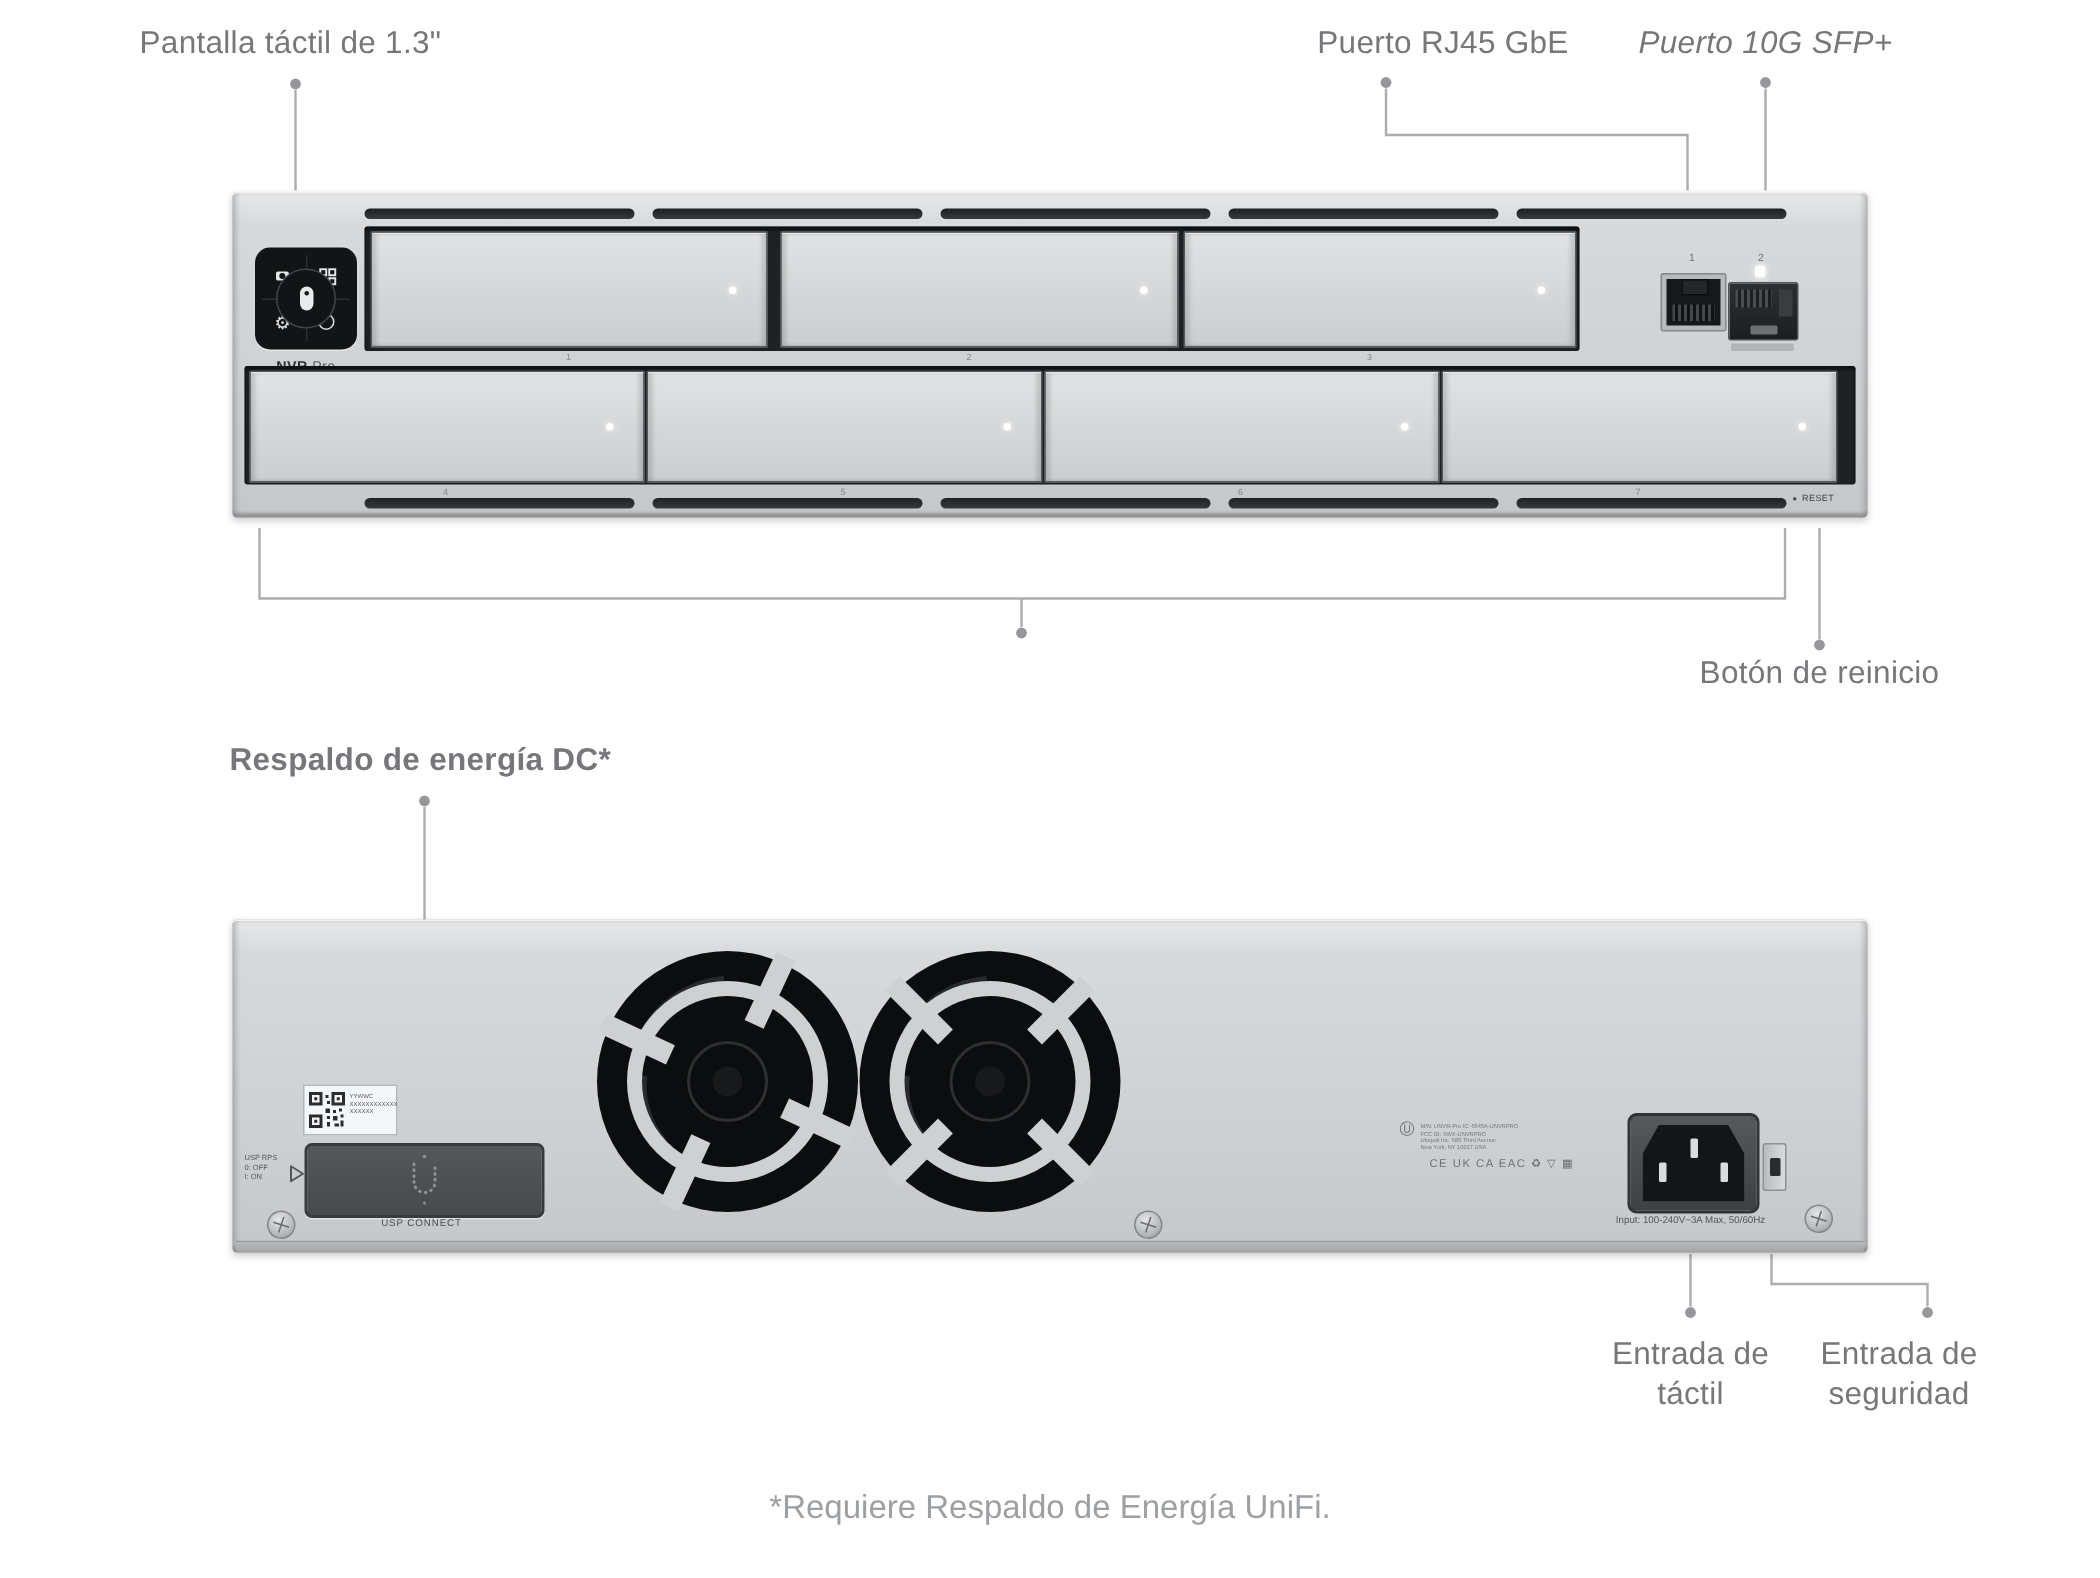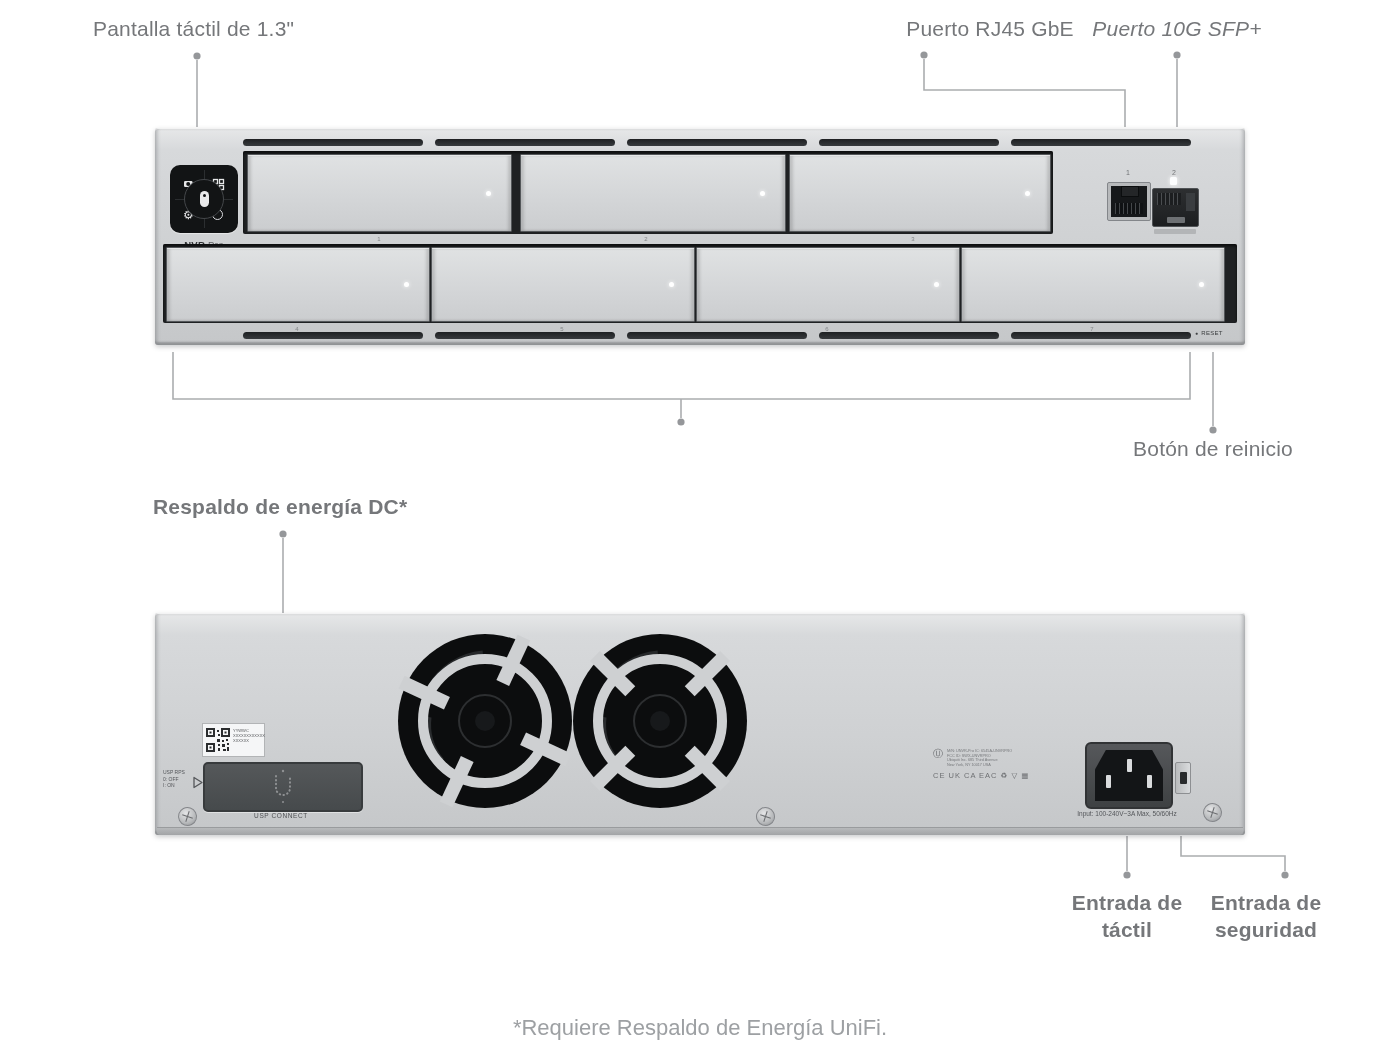--- a/index.html
+++ b/index.html
@@ -3,23 +3,23 @@
 <meta charset="utf-8">
 <style>
   html,body{margin:0;padding:0;background:#ffffff;}
   .stage{position:relative;width:1400px;height:1052px;background:#ffffff;overflow:hidden;
          font-family:"Liberation Sans",sans-serif;}
   .abs{position:absolute;}
 
   
   .lbl{position:absolute;font-size:21px;color:#75777a;white-space:nowrap;letter-spacing:.2px;}
   .lbl.ctr{transform:translateX(-50%);text-align:center;}
-  .lbl .ln{display:block;line-height:27px;font-weight:bold;}
+  .lbl .ln{display:block;line-height:27px;}
   .footnote{position:absolute;left:700px;top:992px;transform:translateX(-50%);
-            font-size:22px;color:#9da0a3;white-space:nowrap;margin-top:23px;}
+            font-size:22px;color:#9da0a3;white-space:nowrap;}
 
   
   .device{position:absolute;left:155px;width:1090px;border-radius:3px;
           background:linear-gradient(180deg,#e7e8e9 0%,#d7d9db 10%,#cfd1d3 55%,#c5c7c9 100%);
           box-shadow:inset 0 1px 0 rgba(255,255,255,.75),
                      inset 3px 0 3px rgba(130,132,134,.35),
                      inset -3px 0 3px rgba(130,132,134,.35),
                      inset 0 -3px 2px rgba(95,97,99,.45),
                      0 2px 5px rgba(70,72,74,.28);}
   #front{top:128px;height:217px;}
@@ -105,21 +105,21 @@
       border:1px solid #84868a;transform:rotate(18deg);}
   .screw::before{content:"";position:absolute;left:50%;top:3px;bottom:3px;width:1.5px;
       margin-left:-.75px;background:#6a6c6f;}
   .screw::after{content:"";position:absolute;top:50%;left:3px;right:3px;height:1.5px;
       margin-top:-.75px;background:#6a6c6f;}
   .fan{position:absolute;width:176px;height:176px;}
   #regblock{position:absolute;left:778px;top:136px;width:132px;color:#77797c;}
   #regblock .row1{display:flex;gap:4px;align-items:flex-start;}
   #regblock .ulogo{font-size:10px;color:#6b6d70;line-height:10px;}
   #regblock .lines{font-size:3.8px;line-height:4.6px;white-space:nowrap;}
-  #regblock .marks{margin-top:4px;font-size:7.5px;letter-spacing:1px;color:#6e7073;white-space:nowrap;}
+  #regblock .marks{margin-top:4px;font-size:7.5px;letter-spacing:1px;color:#6e7073;white-space:nowrap;margin-left:20px;}
   #inlet{position:absolute;left:930px;top:129px;width:84px;height:63px;border-radius:6px;
       background:linear-gradient(180deg,#56585b,#3e4143);border:2px solid #313335;}
   #inlet .cav{position:absolute;left:8px;right:8px;top:6px;bottom:6px;background:#131517;
       clip-path:polygon(0 38%,16% 0,84% 0,100% 38%,100% 100%,0 100%);}
   #inlet .pin{position:absolute;width:5px;height:13px;background:#d9dbdd;border-radius:1px;}
   #input-txt{position:absolute;left:972px;top:197px;transform:translateX(-50%);
       font-size:6.5px;color:#54565a;white-space:nowrap;}
   #klock{position:absolute;left:1020px;top:149px;width:14px;height:30px;border-radius:2px;
       background:linear-gradient(90deg,#b9bbbd,#d9dbdd);border:1px solid #8d8f92;}
   #klock::before{content:"";position:absolute;left:50%;top:50%;width:7px;height:12px;
@@ -146,21 +146,21 @@
       <circle cx="1177" cy="55" r="3.6"></circle>
       <circle cx="681" cy="422" r="3.6"></circle>
       <circle cx="1213" cy="430" r="3.6"></circle>
       <circle cx="283" cy="534" r="3.6"></circle>
       <circle cx="1127" cy="875" r="3.6"></circle>
       <circle cx="1285" cy="875" r="3.6"></circle>
     </g>
   </svg>
 
   <div class="lbl" style="left:93px;top:17px;">Pantalla táctil de 1.3"</div>
-  <div class="lbl ctr" style="left:990px;top:17px;">Puerto RJ45 GbE</div>
+  <div class="lbl ctr" style="left:962px;top:17px;">Puerto RJ45 GbE</div>
   <div class="lbl ctr" style="left:1177px;top:17px;font-style:italic;">Puerto 10G SFP+</div>
   <div class="lbl ctr" style="left:1213px;top:437px;">Botón de reinicio</div>
   <div class="lbl" style="left:153px;top:495px;font-weight:bold;">Respaldo de energía DC*</div>
   <div class="lbl ctr" style="left:1127px;top:889px;">
     <span class="ln">Entrada de</span>
     <span class="ln">táctil</span>
   </div>
   <div class="lbl ctr" style="left:1266px;top:889px;">
     <span class="ln">Entrada de</span>
     <span class="ln">seguridad</span>

